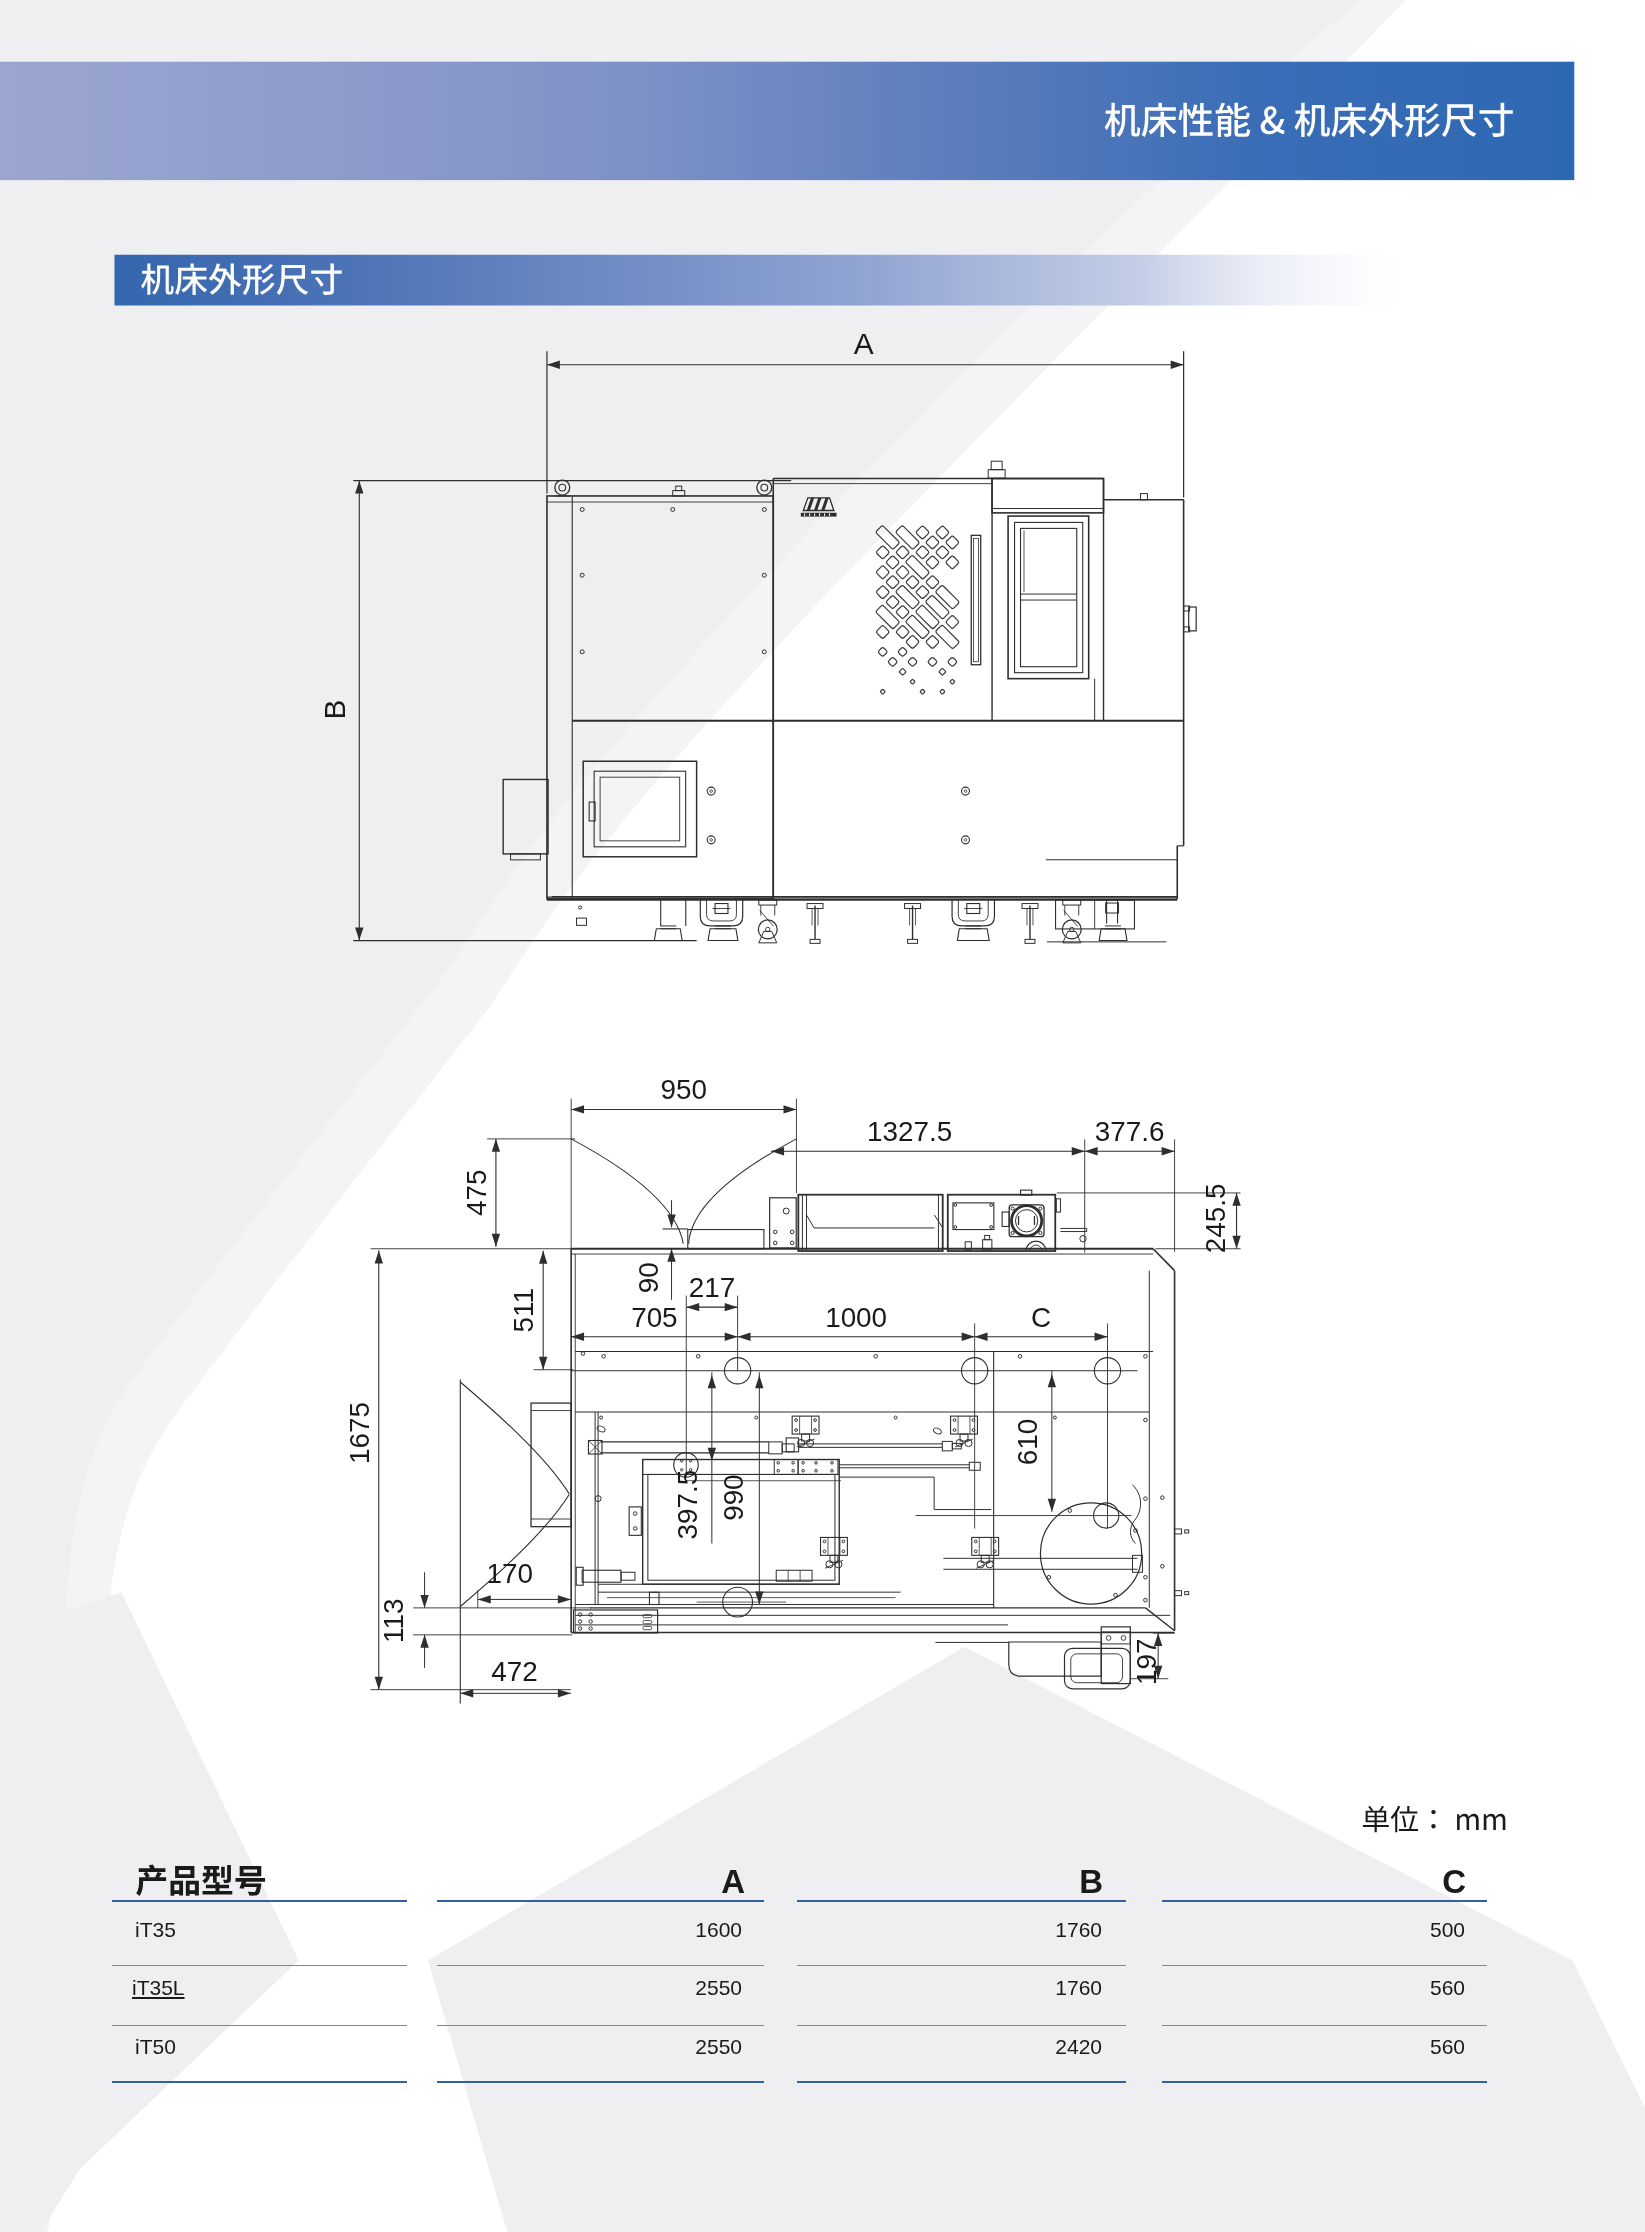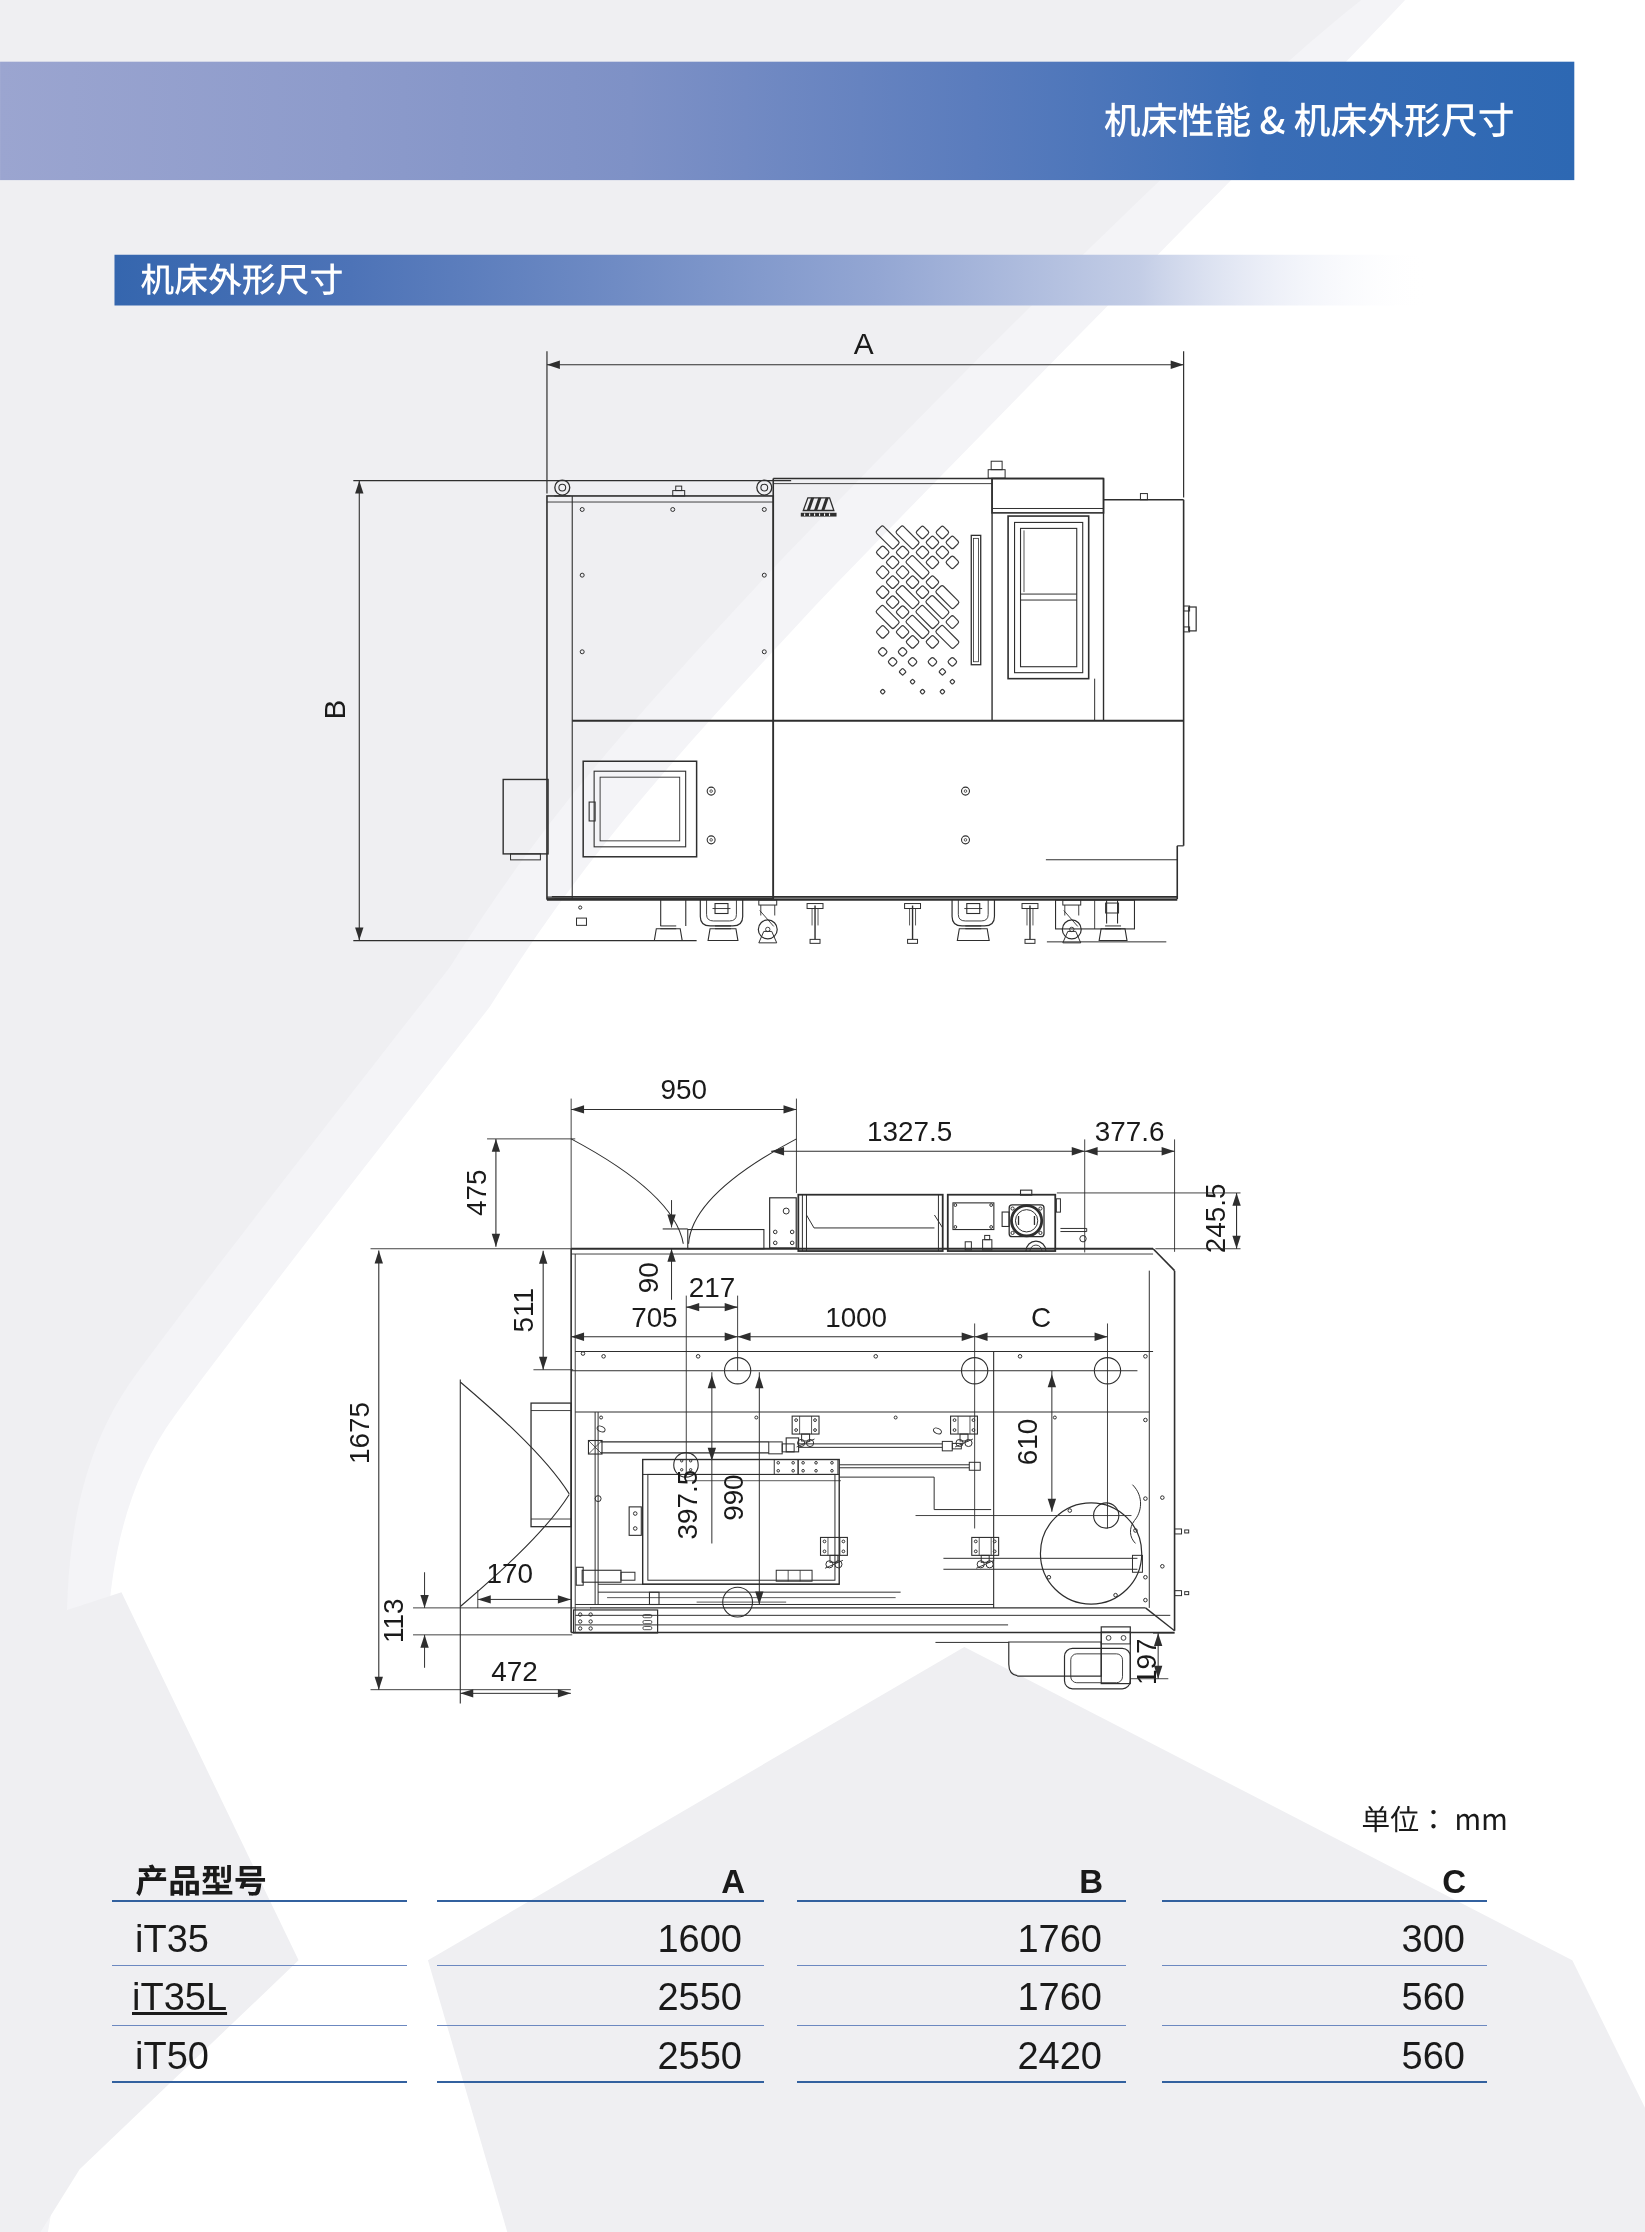--- a/index.html
+++ b/index.html
@@ -1,18 +1,18 @@
 <!DOCTYPE html>
 <html><head>
 <meta charset="utf-8">
 <style>
 html,body{margin:0;padding:0;background:#fff}
 .page{position:relative;width:1646px;height:2233px;overflow:hidden;font-family:"Liberation Sans",sans-serif;background:#fff}
 .th{position:absolute;font-size:33px;font-weight:bold;color:#1a1a1a;}
-.td{position:absolute;font-size:38px;color:#1a1a1a;}
+.td{position:absolute;font-size:21px;color:#1a1a1a;}
 .ra{text-align:right;}
 .tline{position:absolute;height:0;border-top:2px solid #33619f;}
 .tline2{position:absolute;height:0;border-top:1.5px solid #6c88c0;}
 </style>
 </head>
 <body>
 <div class="page">
 <svg width="1646" height="2233" viewBox="0 0 1654 2244" style="position:absolute;left:0;top:0">
 
 <rect x="0" y="0" width="1654" height="2244" fill="#ffffff"></rect>
@@ -881,21 +881,21 @@
 
 <div class="tline" style="left:437px;top:2081px;width:327px;"></div>
 
 <div class="tline" style="left:797px;top:2081px;width:329px;"></div>
 
 <div class="tline" style="left:1162px;top:2081px;width:325px;"></div>
 
 <div class="td" style="left:135px;top:1918px;">iT35</div>
 <div class="td ra" style="left:543px;top:1918px;width:199px;">1600</div>
 <div class="td ra" style="left:903px;top:1918px;width:199px;">1760</div>
-<div class="td ra" style="left:1266px;top:1918px;width:199px;">300</div>
+<div class="td ra" style="left:1266px;top:1918px;width:199px;">500</div>
 
 <div class="td" style="left:132px;top:1976px;text-decoration:underline;">iT35L</div>
 <div class="td ra" style="left:543px;top:1976px;width:199px;">2550</div>
 <div class="td ra" style="left:903px;top:1976px;width:199px;">1760</div>
 <div class="td ra" style="left:1266px;top:1976px;width:199px;">560</div>
 
 <div class="td" style="left:135px;top:2035px;text-align:right;">iT50</div>
 <div class="td ra" style="left:543px;top:2035px;width:199px;">2550</div>
 <div class="td ra" style="left:903px;top:2035px;width:199px;">2420</div>
 <div class="td ra" style="left:1266px;top:2035px;width:199px;">560</div>

